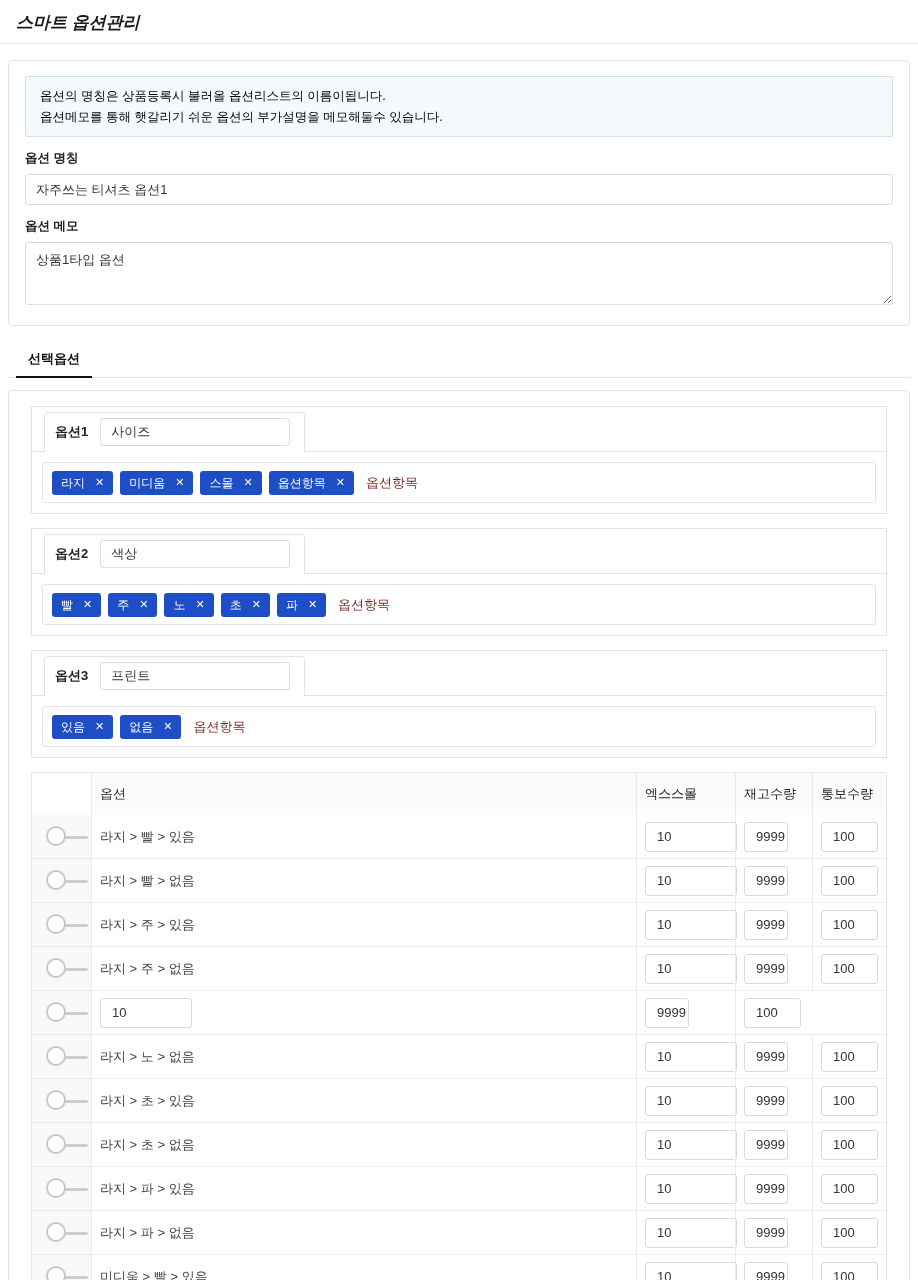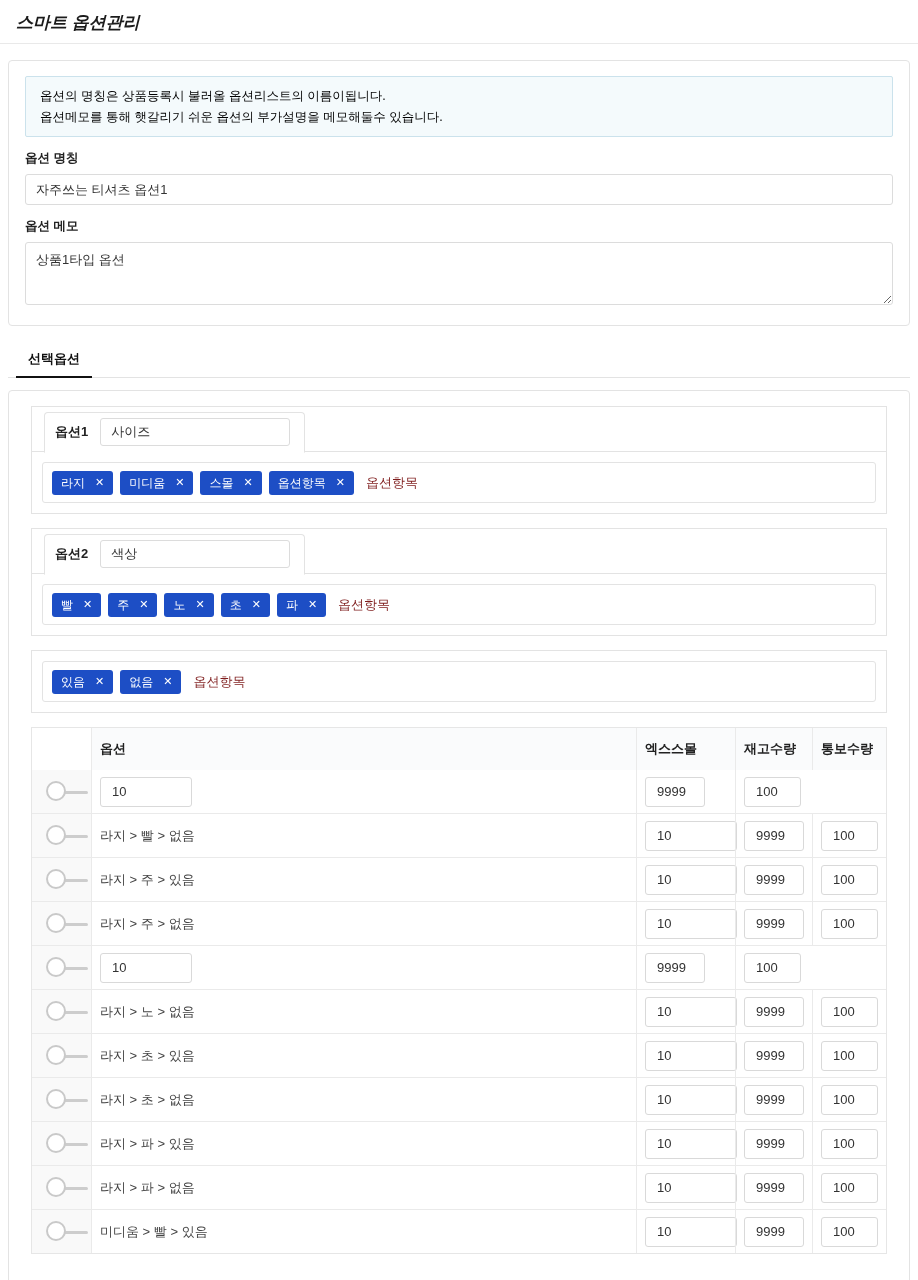--- a/index.html
+++ b/index.html
@@ -75,32 +75,32 @@
   }
   .tag .x { font-size: 11px; font-weight: bold; cursor: pointer; }
   .tag-placeholder { color: #7f1d1d; font-size: 13px; margin-left: 5px; }
 
   
   .opt-table { border: 1px solid #e6e6e6; margin-top: 14px; background: #fff; }
   .trow { display: grid; grid-template-columns: 59px 1fr 99px 77px 74px; }
   .trow + .trow { border-top: 1px solid #eaeaea; }
   .cell { border-left: 1px solid #eaeaea; display: flex; align-items: center; }
   .cell:first-child { border-left: none; }
-  .thead .cell { background: #fafbfc; font-size: 13px; font-weight: bold; color: #222;
+  .thead .cell { background: #fafbfc; font-size: 13px; font-weight: normal; color: #222;
                  padding: 12px 8px; }
   .thead .cell.toggle-cell { background: #fff; }
   .tbody .cell { height: 43px; font-size: 13px; color: #444; padding: 0 8px; }
   .tbody .cell.toggle-cell { background: #f9f9f9; }
   .num-cell input {
     height: 30px; border: 1px solid #d9d9d9; border-radius: 3px;
     padding: 0 0 0 11px; font-size: 13px; color: #333; outline: none;
     font-family: inherit; background: #fff;
   }
   .inp-price { width: 92px; }
-  .inp-stock { width: 60px; }
+  .inp-stock { width: 44px; }
   .inp-notify { width: 57px; }
 
   
   .toggle { position: relative; width: 44px; height: 22px; margin-left: 6px; cursor: pointer; }
   .toggle .track { position: absolute; left: 10px; top: 10px; width: 32px; height: 3px;
                    background: #cdcdcd; border-radius: 2px; }
   .toggle .knob { position: absolute; left: 0; top: 0; width: 20px; height: 20px;
                   background: #fff; border: 2px solid #c9c9c9; border-radius: 50%; }
 </style>
 </head>
@@ -183,20 +183,26 @@
           </span>
           <span class="tag">
             <span>파</span>
             <span class="x">✕</span>
           </span>
           <span class="tag-placeholder">옵션항목</span>
     </div>
   </div>
 
   <div class="opt-group">
+    <div class="opt-head">
+      <div class="opt-tab">
+        <span class="opt-label">옵션3</span>
+        <input class="opt-name-input" type="text" value="프린트" style="">
+      </div>
+    </div>
     <div class="tagbox">
       <span class="tag">
             <span>있음</span>
             <span class="x">✕</span>
           </span>
           <span class="tag">
             <span>없음</span>
             <span class="x">✕</span>
           </span>
           <span class="tag-placeholder">옵션항목</span>
@@ -213,20 +219,21 @@
       <div class="cell">통보수량</div>
     </div>
     <div id="tbody" class="tbody">
   <div class="trow">
     <div class="cell toggle-cell">
       <div class="toggle">
         <div class="track"></div>
         <div class="knob"></div>
       </div>
     </div>
+    <div class="cell">라지 &gt; 빨 &gt; 있음</div>
     <div class="cell num-cell">
             <input class="inp-price" type="text" value="10" style="">
           </div>
     <div class="cell num-cell">
             <input class="inp-stock" type="text" value="9999" style="">
           </div>
     <div class="cell num-cell">
             <input class="inp-notify" type="text" value="100" style="">
           </div>
   </div>

